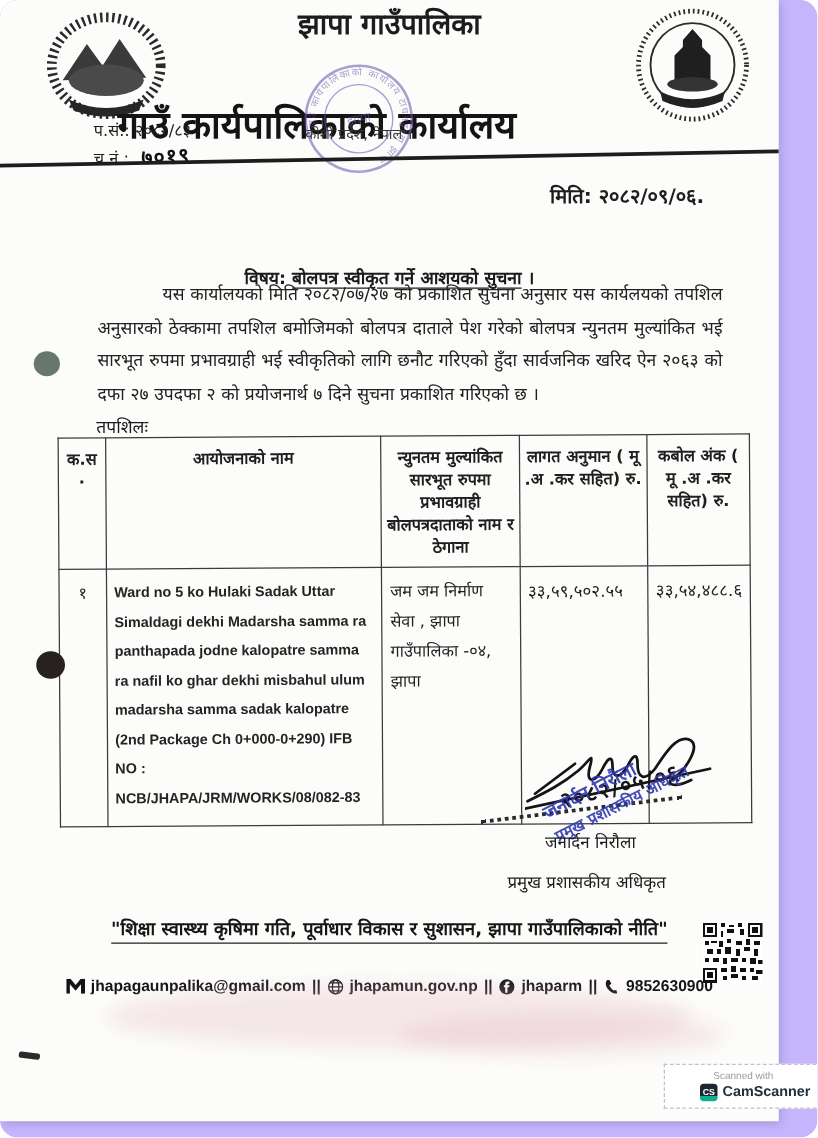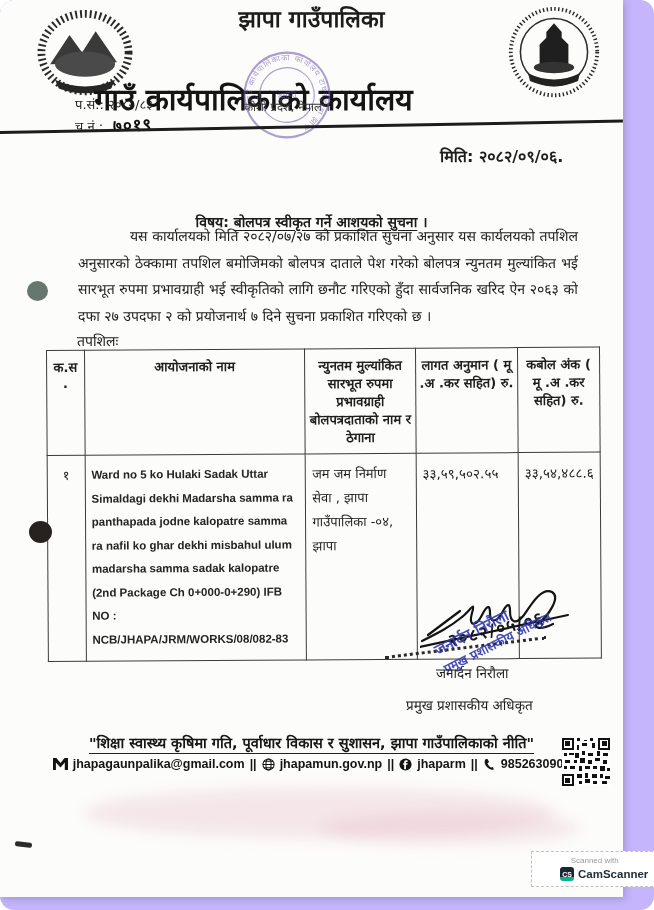--- a/index.html
+++ b/index.html
@@ -44,21 +44,21 @@
            transform:rotate(-14deg);color:#161616;}
   .bluestamp{position:absolute;left:449px;top:638px;width:190px;transform:rotate(-27deg);
              transform-origin:0 100%;color:#3038ad;opacity:.9;line-height:1.45;}
   .bluestamp .s1{font-size:15px;font-weight:700;}
   .bluestamp .s2{font-size:12.5px;font-weight:700;}
   .signame{position:absolute;left:436px;top:664px;font-size:13.5px;color:#1d1d1d;}
   .sigtitle{position:absolute;left:406px;top:696px;font-size:13.5px;color:#1d1d1d;}
   
   .slogan{position:absolute;top:732px;left:0;width:623px;text-align:center;font-size:14.5px;font-weight:700;color:#161616;}
   .slogan span{border-bottom:1.5px solid #222;padding-bottom:2px;}
-  .contacts{position:absolute;top:757px;left:0;width:623px;display:flex;justify-content:center;align-items:center;
+  .contacts{position:absolute;top:782px;left:0;width:623px;display:flex;justify-content:center;align-items:center;
             gap:5px;font-family:"Liberation Sans",sans-serif;font-size:12.5px;font-weight:700;color:#141414;}
   .contacts .ic{display:inline-flex;align-items:center;}
   .qr{position:absolute;left:562px;top:737px;width:48px;height:50px;}
   
   .hole{position:absolute;border-radius:50%;}
   .hole1{left:27px;top:281px;width:21px;height:20px;background:#57685e;opacity:.9;}
   .hole2{left:29px;top:521px;width:23px;height:22px;background:#27211f;}
   .inkmark{position:absolute;left:15px;top:842px;width:17px;height:5px;background:#2b2b2b;border-radius:2px;transform:rotate(7deg);}
   .blot{position:absolute;border-radius:50%;filter:blur(7px);background:rgba(228,182,194,.30);}
   .blot1{left:85px;top:788px;width:470px;height:50px;}

